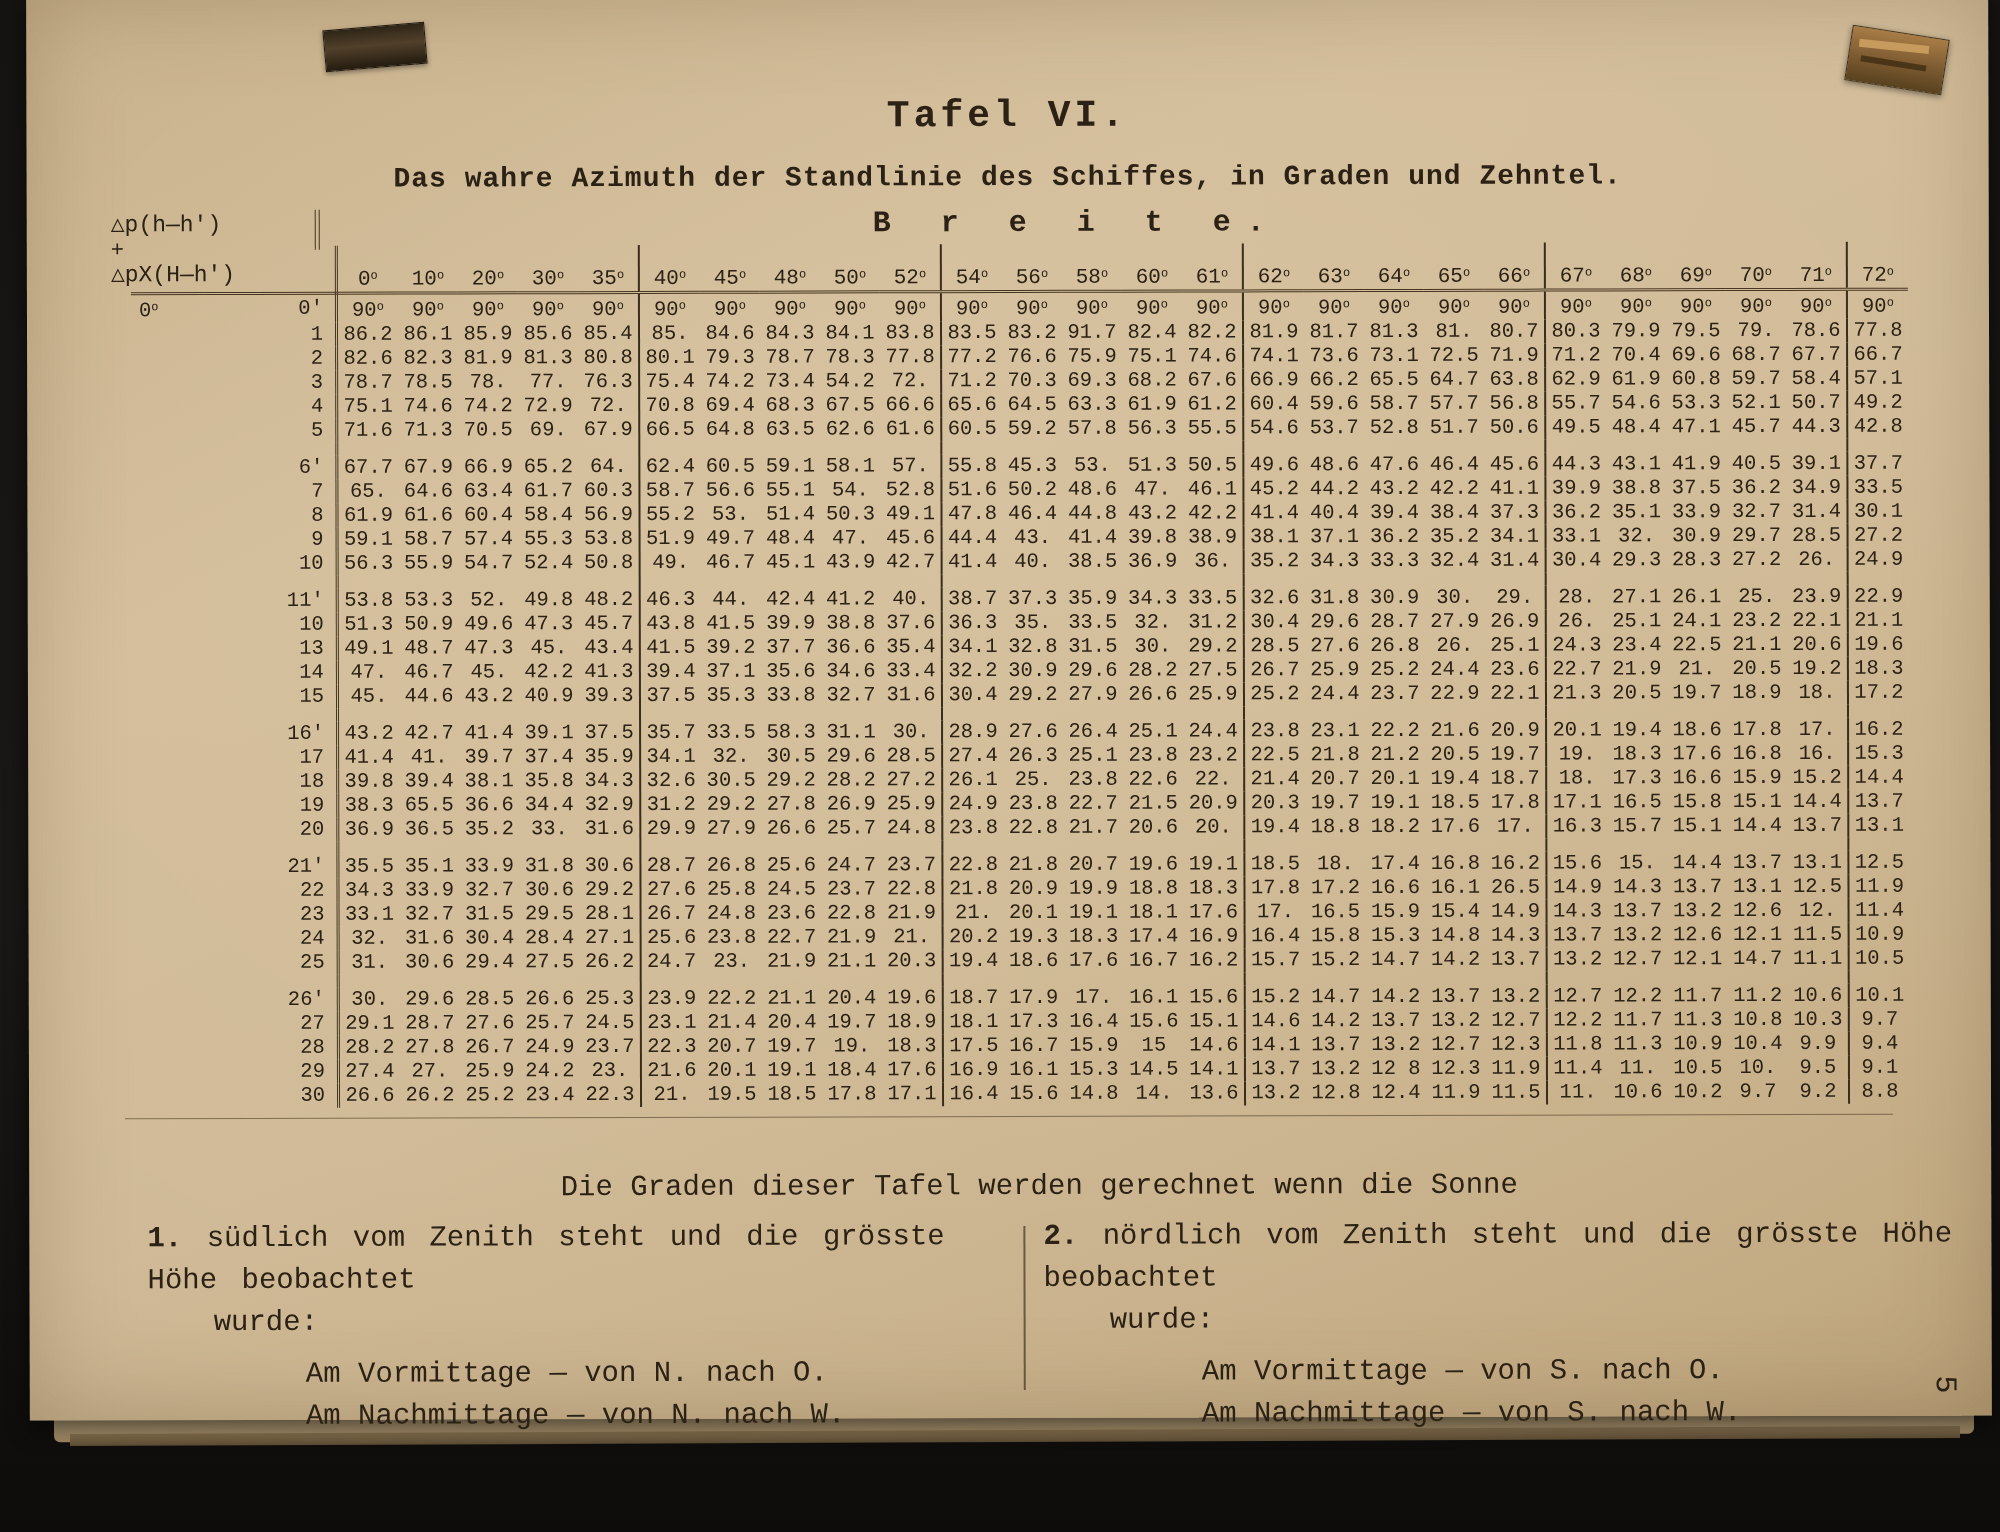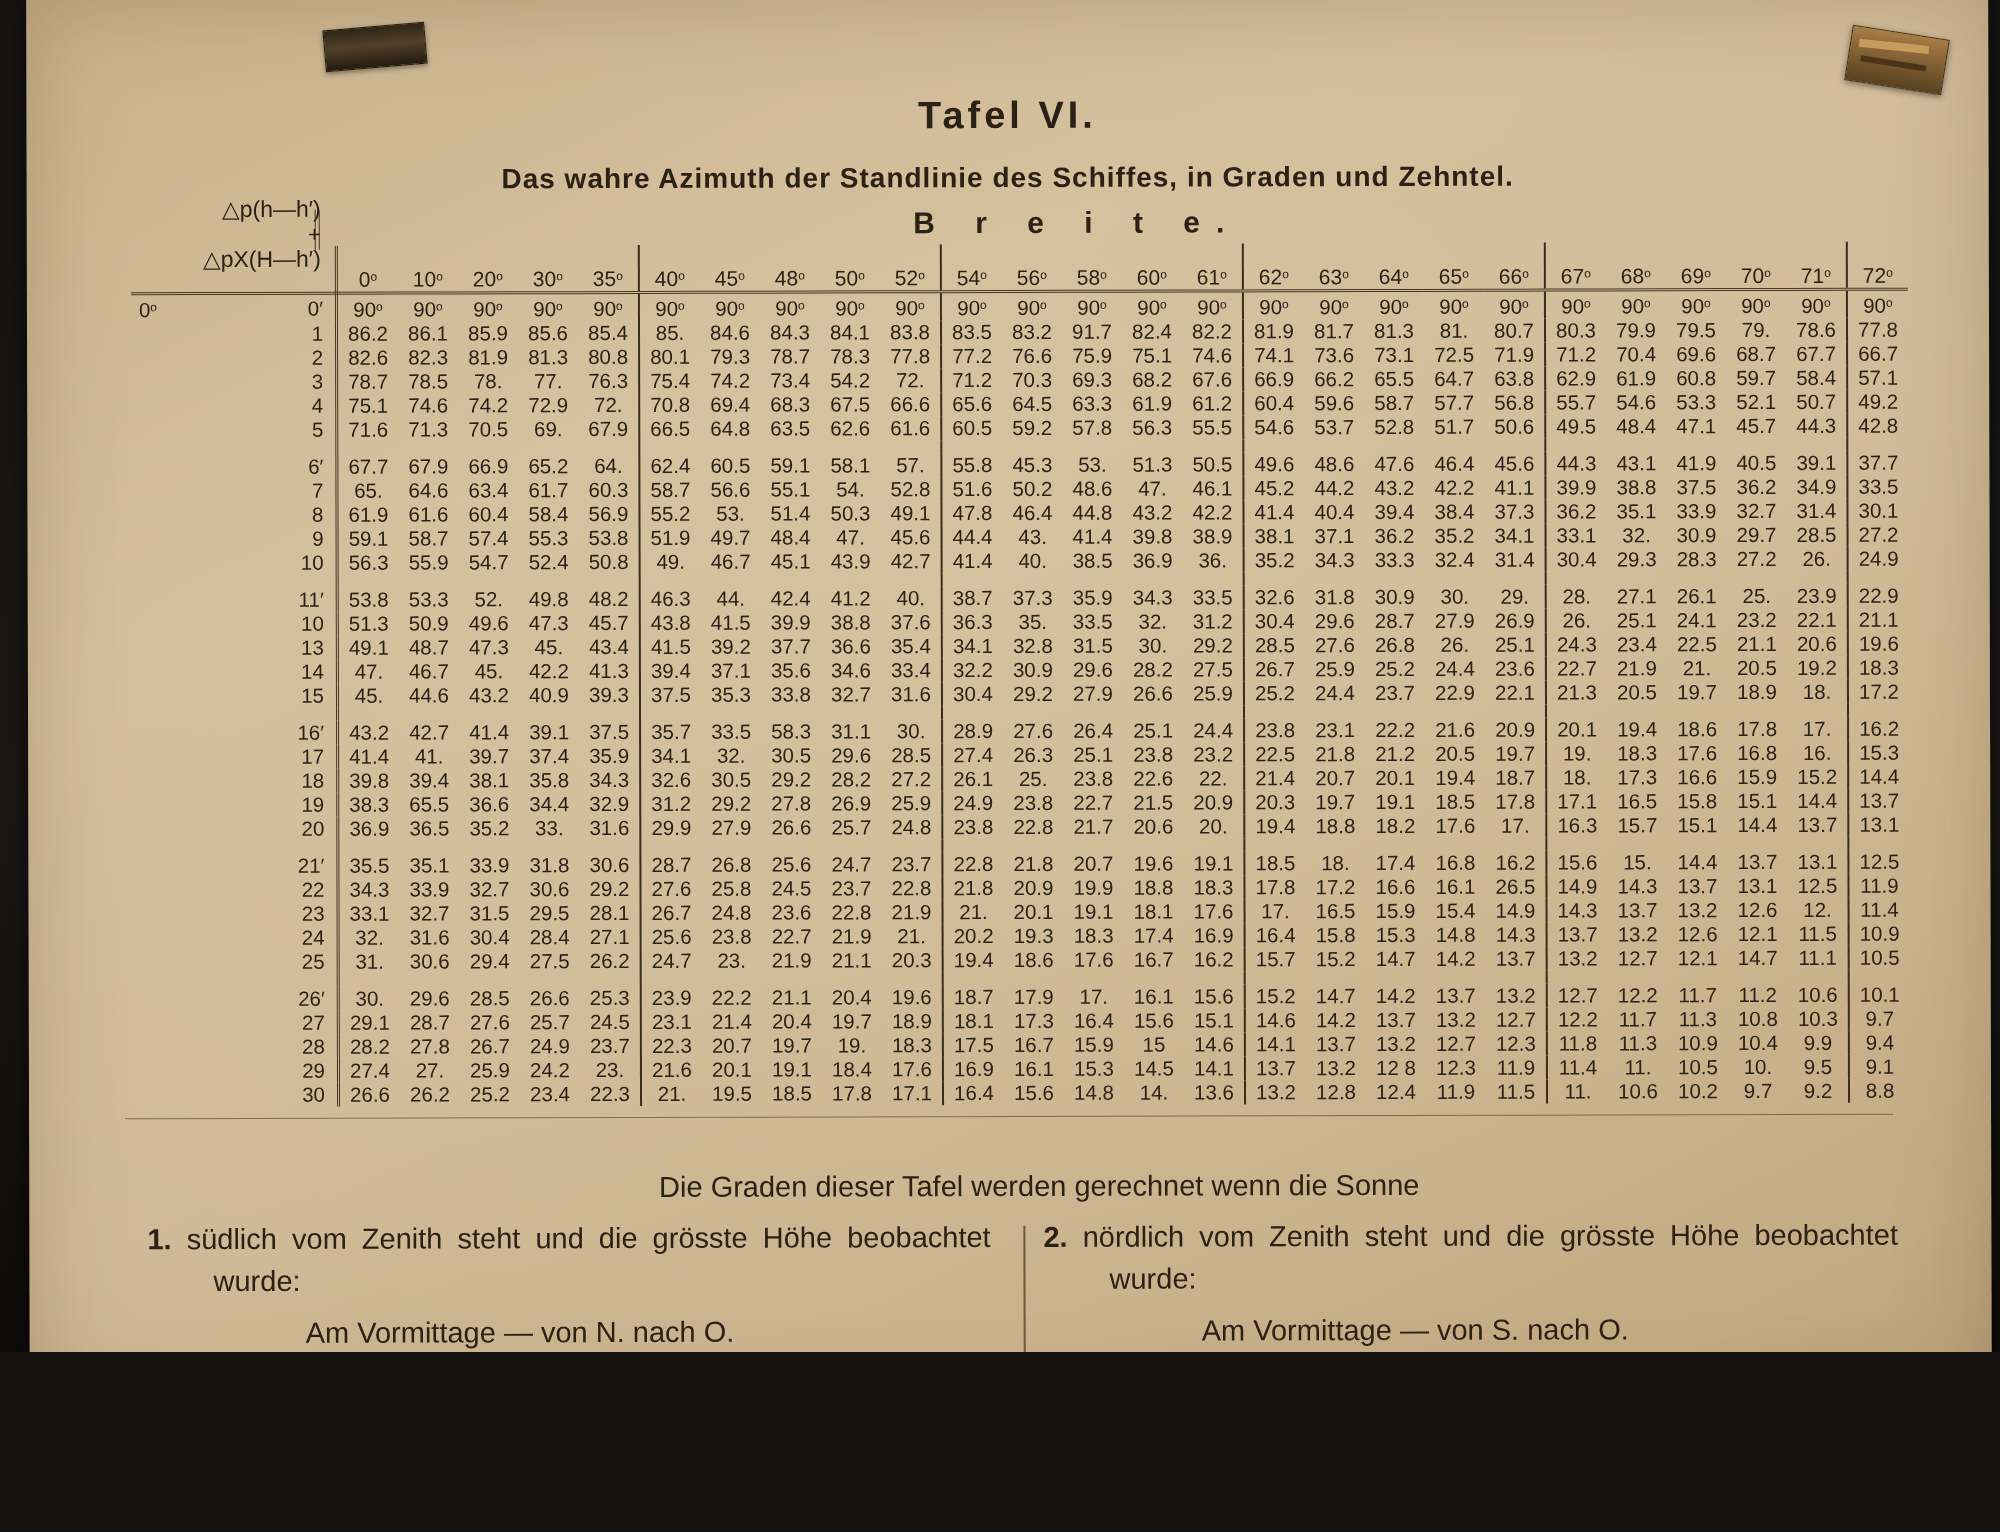--- a/index.html
+++ b/index.html
@@ -1,18 +1,18 @@
 <!DOCTYPE html>
 <html><head>
 <meta charset="utf-8">
 <style>
   html,body{margin:0;padding:0;background:#131210;}
-  #stage{position:relative;width:2000px;height:1352px;overflow:hidden;
+  #stage{position:relative;width:2000px;height:1532px;overflow:hidden;
          background:linear-gradient(180deg,#151412 0%,#1a1816 60%,#0d0c0b 100%);
-         font-family:Liberation Sans, sans-serif;}
+         font-family:Liberation Mono, monospace;}
   
   #page-under{position:absolute;left:54px;top:1408px;width:1920px;height:30px;
 .             background:#b9a47c;}
   #page-under{background:linear-gradient(180deg,#c0ab83,#9b8460);border-radius:0 0 6px 6px;transform:rotate(-0.25deg);}
   #page-under2{position:absolute;left:70px;top:1430px;width:1890px;height:12px;
          background:linear-gradient(180deg,#8a7452,#5c4c34);transform:rotate(-0.25deg);}
   
   #paper{position:absolute;left:28px;top:-6px;width:1962px;height:1424px;
          background:linear-gradient(155deg,#c7b08a 0%,#d3bd9b 30%,#d0ba97 55%,#c8b18b 78%,#bfa67e 100%);
          box-shadow:0 6px 22px rgba(0,0,0,.65), inset 0 0 90px rgba(112,88,55,.35);
@@ -27,21 +27,21 @@
   .tape2 i{position:absolute;left:8px;top:10px;width:70px;height:8px;background:#c79a5e;display:block;transform:rotate(-3deg);}
   .tape2 b{position:absolute;left:12px;top:28px;width:66px;height:6px;background:#4a3518;display:block;}
 
   .ink{color:#2b2114;}
   #title{position:absolute;left:0;top:100px;width:1962px;text-align:center;
          font-size:38px;font-weight:bold;letter-spacing:4px;}
   #subtitle{position:absolute;left:0;top:168px;width:1962px;text-align:center;
          font-size:28px;font-weight:bold;letter-spacing:1px;}
   #breite{position:absolute;left:300px;top:212px;width:1500px;text-align:center;
          font-size:30px;font-weight:bold;letter-spacing:16px;}
-  #leftblock{position:absolute;left:84px;top:200px;width:210px;text-align:right;font-size:23px;line-height:1.2;}
+  #leftblock{position:absolute;left:84px;top:216px;width:210px;text-align:left;font-size:23px;line-height:1.2;}
   #leftblock .plus{font-size:22px;line-height:1.0;}
   
   #lbstub{position:absolute;left:288px;top:214px;width:3px;height:40px;
           border-left:1px solid #443520;border-right:1px solid #443520;}
 
   
   #tablewrap{position:absolute;left:104px;top:250px;}
   table{border-collapse:collapse;}
   th,td{padding:0;height:24px;font-size:20.5px;line-height:24px;text-align:center;
         white-space:nowrap;color:#2b2114;font-weight:normal;}

